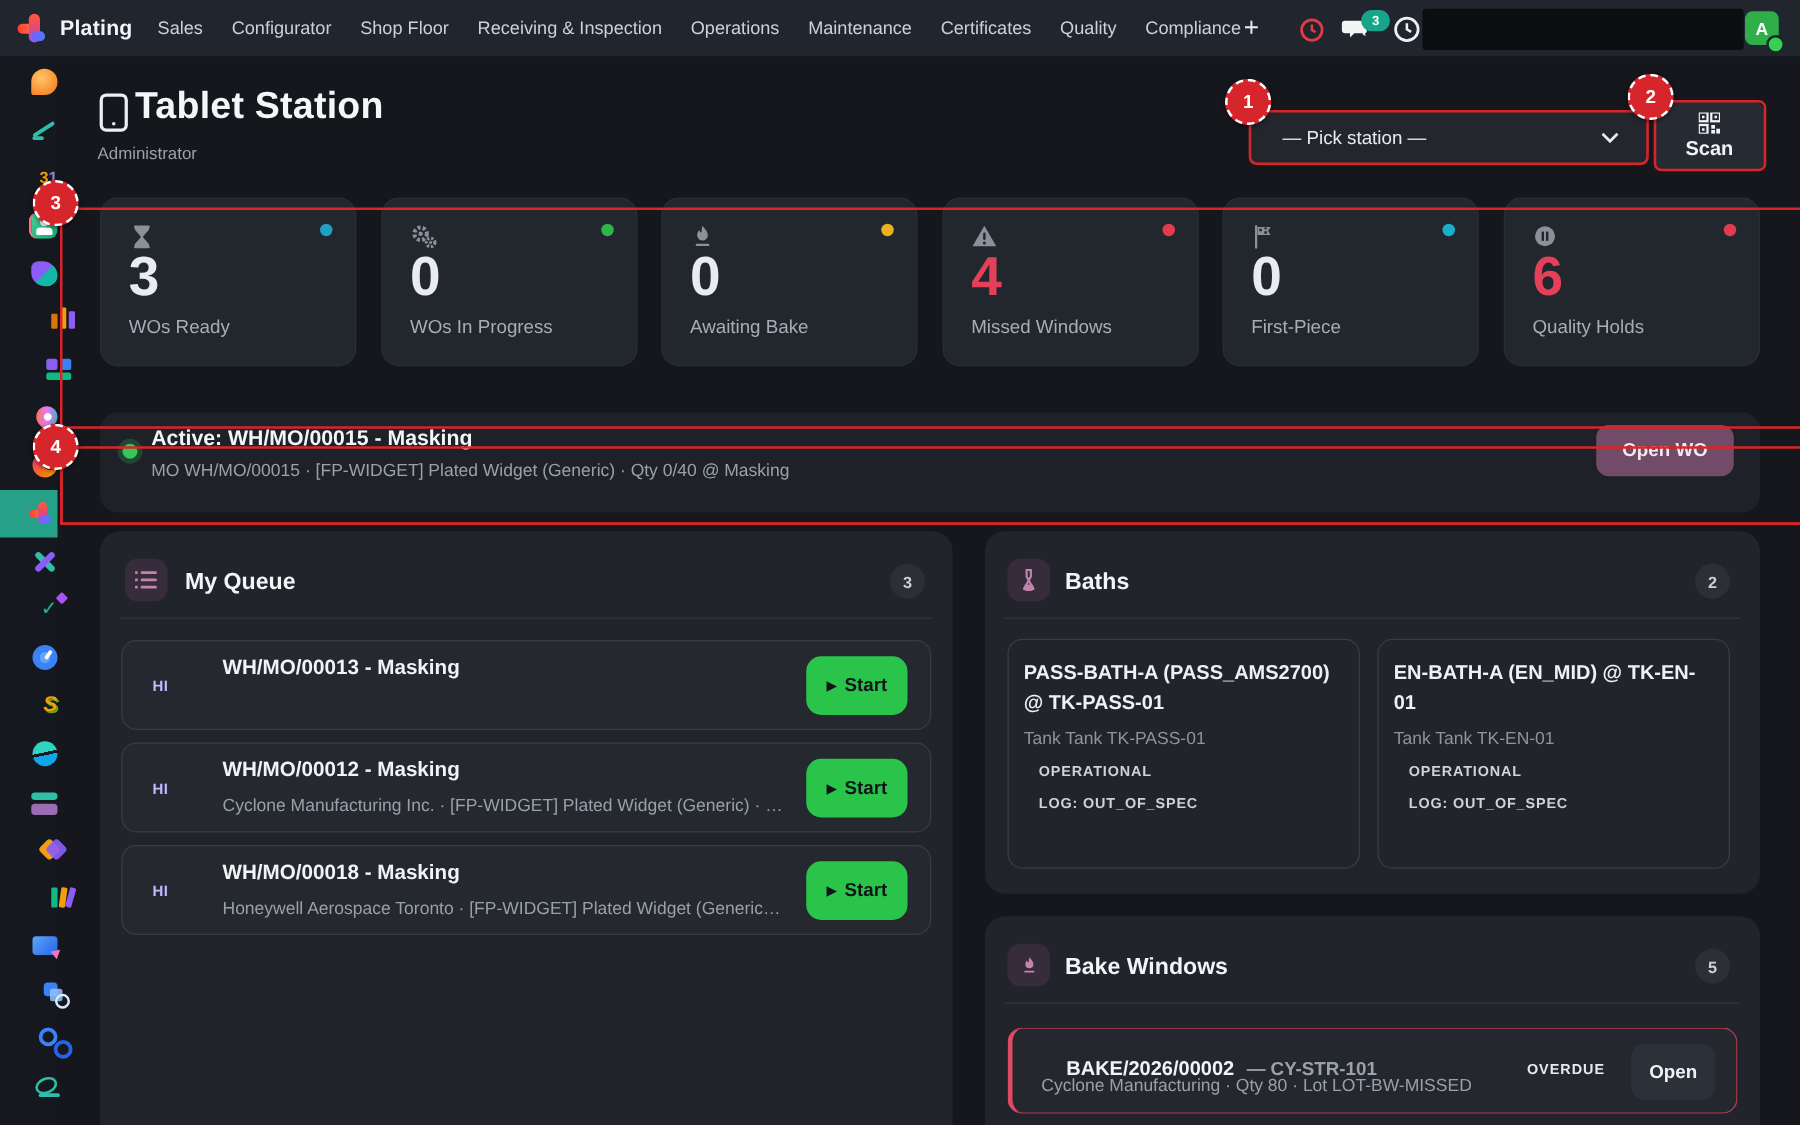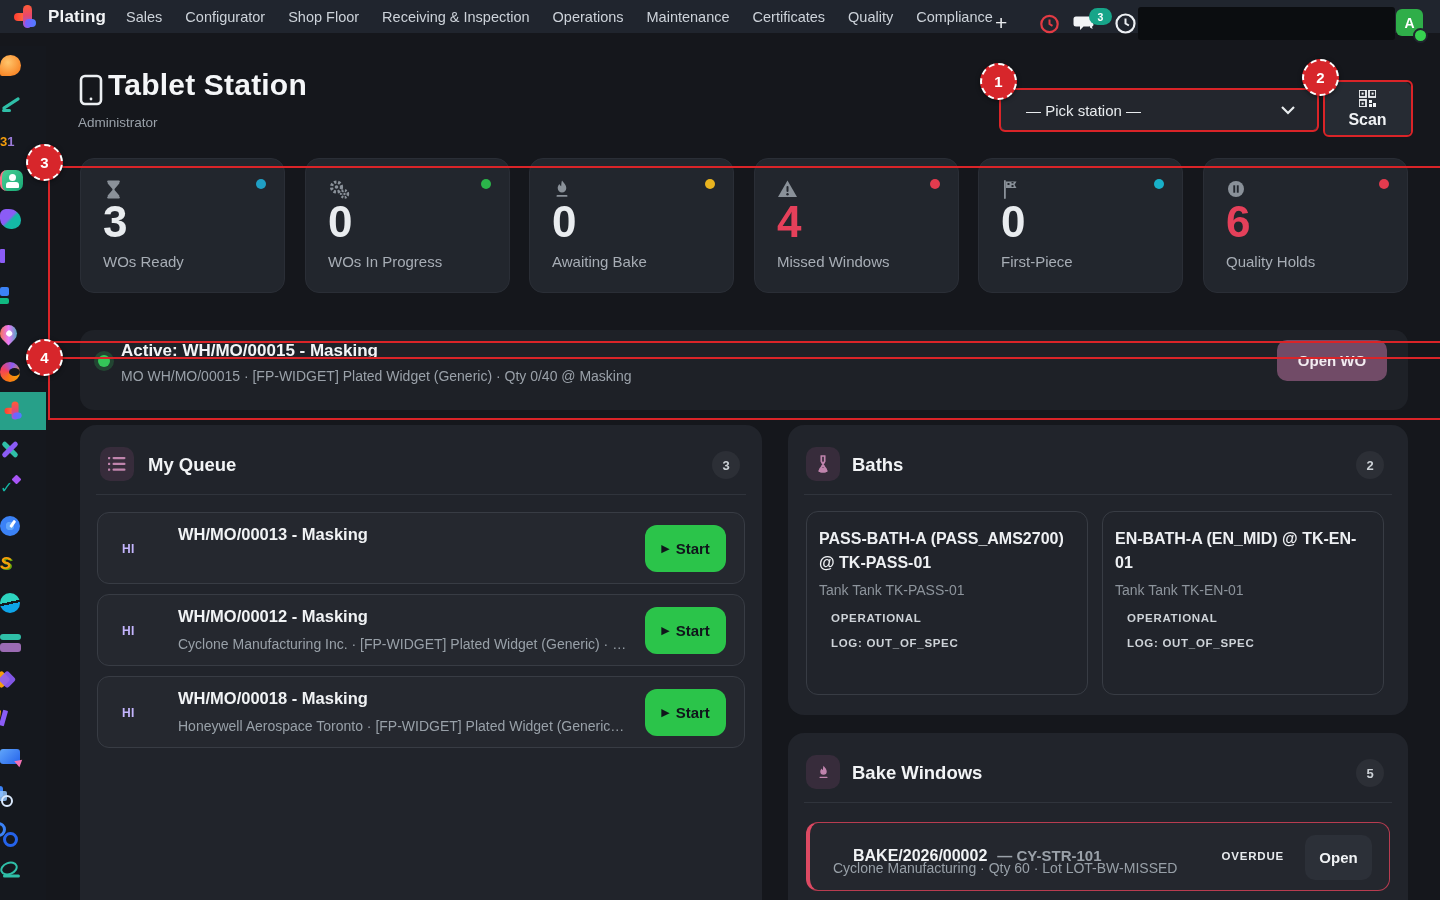--- a/index.html
+++ b/index.html
@@ -1,38 +1,38 @@
 <!DOCTYPE html>
 <html><head>
 <meta charset="utf-8">
 <style>
   html,body{margin:0;padding:0;background:#0e1013;font-family:"Liberation Sans","DejaVu Sans",sans-serif;}
   .screen{position:relative;width:1440px;height:900px;overflow:hidden;background:#15171c;-webkit-font-smoothing:antialiased;}
   
-  .navbar{position:absolute;left:0;top:0;width:1440px;height:33px;background:#20252e;display:flex;align-items:center;z-index:5;}
+  .navbar{position:absolute;left:0;top:0;width:1440px;height:45px;background:#20252e;display:flex;align-items:center;z-index:5;}
   .brand-wrap{display:flex;align-items:center;margin-left:12px;gap:9px;}
   .logo-mark{position:relative;width:27px;height:27px;}
   .logo-mark .lm-v{position:absolute;left:11px;top:2px;width:9px;height:23px;border-radius:5px;background:linear-gradient(180deg,#ff5c35 0%,#e8486b 45%,#8b5cf6 100%);}
   .logo-mark .lm-h{position:absolute;left:2px;top:10px;width:13px;height:8px;border-radius:4px;background:linear-gradient(90deg,#ff3b30,#ff7a45);}
   .logo-mark .lm-b{position:absolute;left:13px;top:16px;width:11px;height:8px;border-radius:4px;background:linear-gradient(90deg,#7c5cff,#4f7cff);}
   .brand{color:#f2f4f6;font-size:17px;font-weight:700;letter-spacing:.2px;}
   .nav-menu{display:flex;align-items:center;gap:23px;margin-left:20px;}
   .nav-item{color:#ccd2d9;font-size:14.5px;cursor:pointer;white-space:nowrap;}
   .nav-plus{position:absolute;left:995px;top:0;height:46px;display:flex;align-items:center;color:#e8eaee;font-size:21px;font-weight:400;}
   .nav-ico{position:absolute;top:0;height:46px;display:flex;align-items:center;}
   .timer-ico{left:1038px;}
   .chat-ico{left:1071px;}
   .clock-ico{left:1114px;}
   .chat-badge{position:absolute;left:18px;top:8px;min-width:17px;height:17px;border-radius:9px;background:#17a589;color:#fff;font-size:10.5px;font-weight:700;display:flex;align-items:center;justify-content:center;padding:0 3px;}
   .nav-search{position:absolute;left:1138px;top:7px;width:257px;height:33px;background:#0b0d10;border-radius:3px;}
   .avatar{position:absolute;left:1396px;top:9px;width:27px;height:27px;border-radius:6px;background:#2fae49;color:#fff;font-weight:700;font-size:14px;display:flex;align-items:center;justify-content:center;}
   .avatar-dot{position:absolute;left:1413px;top:28px;width:11px;height:11px;border-radius:50%;background:#36d14f;border:2px solid #20252e;}
   
   .sidebar{position:absolute;left:0;top:46px;width:46px;height:854px;background:#15181e;display:flex;flex-direction:column;z-index:4;}
-  .app{width:46px;height:38.4px;display:flex;align-items:center;justify-content:flex-start;flex:none;position:relative;cursor:pointer;}
+  .app{width:46px;height:38.4px;display:flex;align-items:center;justify-content:flex-end;flex:none;position:relative;cursor:pointer;}
   .app.active{background:#27a089;}
   .ic{position:relative;display:block;}
   .i1{width:21px;height:21px;border-radius:55% 55% 55% 12%;background:radial-gradient(circle at 38% 35%,#ffc56b,#f98a2b 72%);}
   .i2{width:22px;height:22px;}
   .i2::before{content:"";position:absolute;left:1px;top:9px;width:20px;height:3px;background:#2fbfa8;border-radius:2px;transform:rotate(-33deg);}
   .i2::after{content:"";position:absolute;left:2px;top:16px;width:9px;height:3px;background:#2fbfa8;border-radius:2px;}
   .i3{font-size:13px;font-weight:700;letter-spacing:0;}
   .i3 .c3{color:#f59e0b;} .i3 .c1{color:#9b7bd8;}
   .i4{width:21px;height:21px;border-radius:7px;background:linear-gradient(135deg,#49d197,#17a673);border-left:2px solid #fb7185;}
   .i4::before{content:"";position:absolute;left:7px;top:4px;width:7px;height:7px;border-radius:50%;background:#fff;}
@@ -454,21 +454,21 @@
           <path d="M10 1.5c2.2 2.8 4.3 4.8 4.3 7.6a4.3 4.3 0 0 1-8.6 0c0-1.6.6-2.8 1.7-4.1.3 1.1.9 1.8 1.8 2.2.1-2 .2-4 .8-5.7z" fill="#c084ad"></path>
           <rect x="4.5" y="16" width="11" height="1.8" rx=".9" fill="#c084ad"></rect>
         </svg>
     </span>
     <div class="p-title">Bake Windows</div>
     <div class="p-badge">5</div>
     <div class="p-div"></div>
 
     <div class="bake-row">
       <div class="bk-ref"><span>BAKE/2026/00002</span><span class="bk-var">— CY-STR-101</span></div>
-      <div class="bk-sub">Cyclone Manufacturing · Qty 60 · Lot LOT-BW-MISSED</div>
+      <div class="bk-sub">Cyclone Manufacturing · Qty 80 · Lot LOT-BW-MISSED</div>
       <div class="bk-status">OVERDUE</div>
       <div class="bk-open">Open</div>
     </div>
   </div>
 
   <div class="ann" style="left:999px;top:88px;width:320px;height:44px;"></div>
   <div class="ann" style="left:1323px;top:80px;width:90px;height:57px;"></div>
   <div class="ann" style="left:48px;top:166px;width:1398px;height:254px;border-radius:0;"></div>
   <div class="ann" style="left:48px;top:341px;width:1398px;height:79px;border-radius:0;"></div>
   <div class="ann" style="left:48px;top:357px;width:1398px;height:63px;border-radius:0;"></div>

